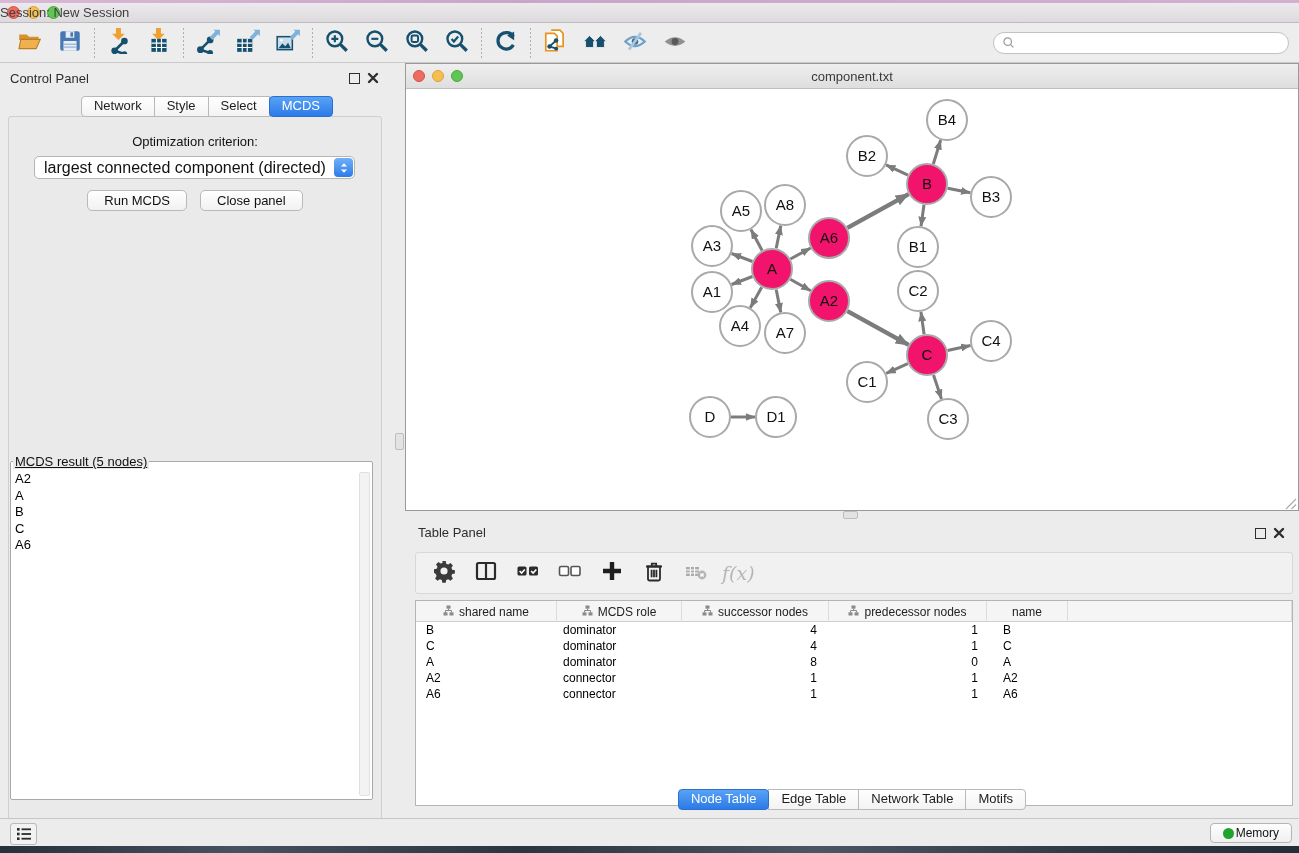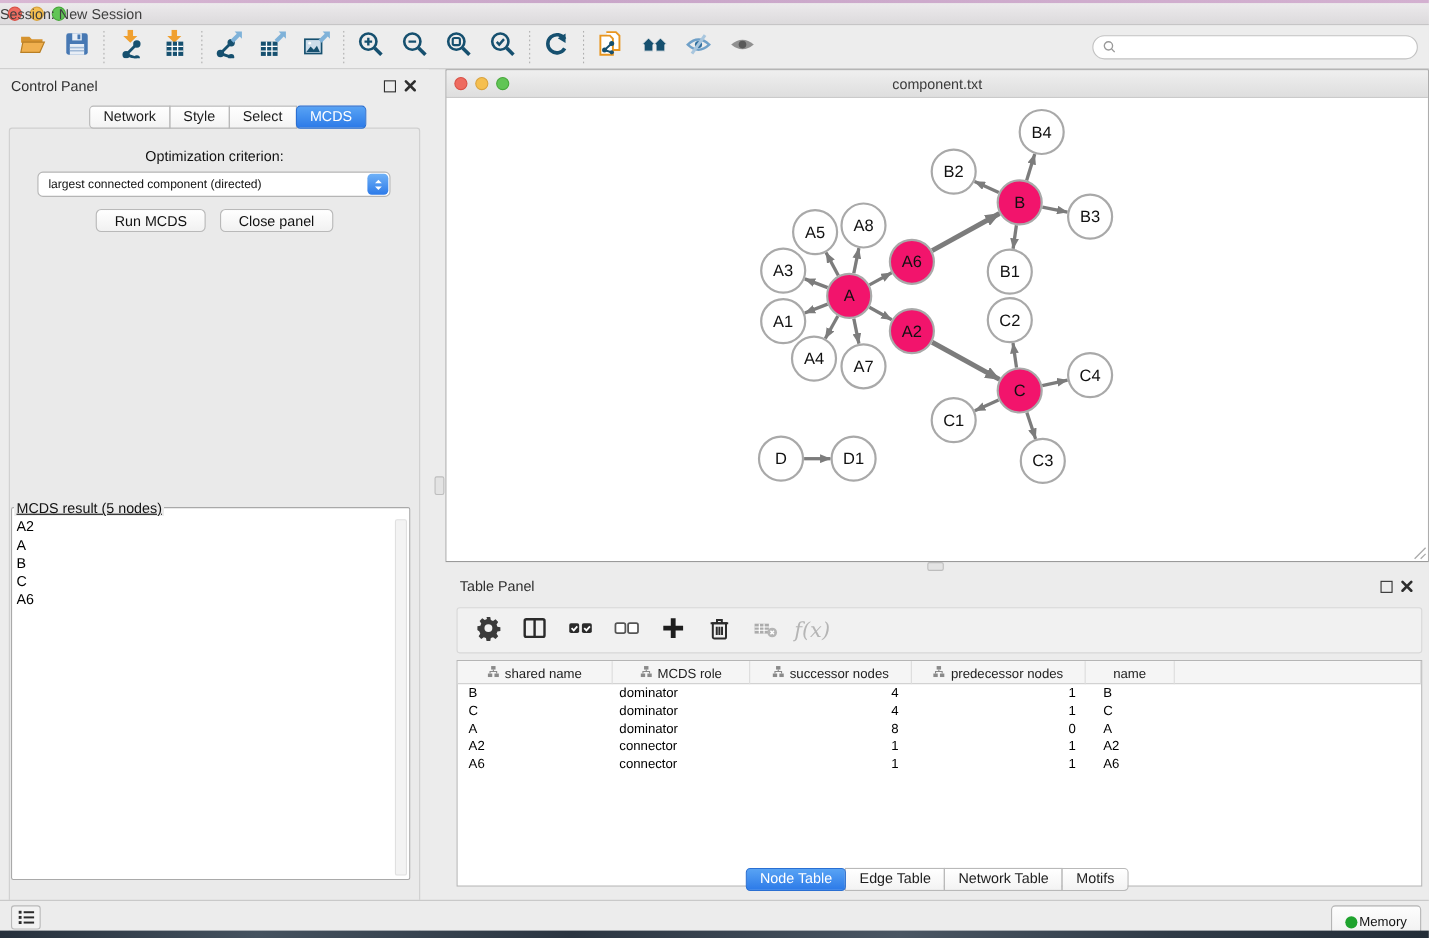--- a/index.html
+++ b/index.html
@@ -43,21 +43,21 @@
   .tabrow { display:flex; justify-content:center; position:absolute; }
   .tab { background:linear-gradient(#FFFFFF,#F3F3F3); border:1px solid #B9B9B9; margin-left:-1px;
     font-size:13px; color:#1d1d1d; padding:2px 12px 3px; cursor:pointer; line-height:14px; }
   .tab:first-child { border-radius:4px 0 0 4px; margin-left:0; }
   .tab:last-child { border-radius:0 4px 4px 0; }
   .tab.active { background:linear-gradient(#58A3F4,#2C7AE8); border-color:#2a6fd2; color:#fff; border-radius:4px; position:relative; z-index:2;}
   #cp-tabs { left:0; right:0; top:33px;padding-left:24px; }
   .opt-label { position:absolute; top:71px; left:0; right:0; text-align:center; font-size:13px; color:#111; }
   .dropdown { position:absolute; left:34px; top:93px; width:321px; height:23px; background:#fff;
     border:1px solid #B5B5B5; border-radius:5px; display:flex; align-items:center; cursor:pointer; overflow:hidden;}
-  .dropdown .dd-label { font-size:11px; padding-left:9px; color:#111; white-space:nowrap; }
+  .dropdown .dd-label { font-size:16px; padding-left:9px; color:#111; white-space:nowrap; }
   .dropdown .stepper { margin-left:auto; width:19px; height:19px; margin-right:1px; border-radius:4px;
     background:linear-gradient(#6FB1F7,#2D7BE9); display:flex; align-items:center; justify-content:center; }
   .btnrow { position:absolute; top:127px; left:0; right:0; display:flex; justify-content:center; gap:13px; }
   .pushbtn { background:linear-gradient(#FFFFFF,#F1F1F1); border:1px solid #B9B9B9; border-radius:5px;
     font-size:13px; color:#111; padding:2px 16px 3px; height:21px; cursor:pointer; font-family:"Liberation Sans",sans-serif;}
   .result-box { position:absolute; left:10px; top:391px; width:363px; height:346px; background:#fff;
     border:1px solid #A9A9A9; border-radius:2px; }
   .result-box legend { font-size:13px; color:#111; background:#EAEAEA; padding:0 2px; margin-left:2px;text-decoration:underline; }
   #result-list { position:absolute; left:4px; top:2px; right:18px; bottom:4px; overflow:hidden; }
   #result-list .ritem { font-size:13px; line-height:16.5px; color:#000; cursor:default; }
@@ -102,21 +102,21 @@
   .tcell.c3 { text-align:right; padding-right:9px; }
   .tcell.c4 { padding-left:16px; }
   #tbl-tabs { left:0; right:0; top:269px; }
 
   
   .statusbar { position:absolute; left:0; top:818px; width:1299px; height:28px; background:#ECECEC;
     border-top:1px solid #C6C6C6; }
   .list-btn { position:absolute; left:10px; top:4px; width:27px; height:22px; background:#F2F2F2;
     border:1px solid #B9B9B9; border-radius:3px; display:flex; align-items:center; justify-content:center; cursor:pointer;}
   .list-btn svg { width:16px; height:14px; }
-  .memory-btn { position:absolute; right:7px; top:4px; height:30px; background:linear-gradient(#FDFDFD,#F0F0F0);
+  .memory-btn { position:absolute; right:7px; top:4px; height:20px; background:linear-gradient(#FDFDFD,#F0F0F0);
     border:1px solid #B5B5B5; border-radius:4px; display:flex; align-items:center; gap:2px; padding:0 12px; cursor:pointer;justify-content:center;}
   .memory-btn .dot { width:11px; height:11px; border-radius:50%; background:#1FA32E; }
   .memory-btn .mlabel { font-size:12px; color:#111; }
   .bottom-strip { position:absolute; left:0; top:846px; width:1299px; height:7px;
     background:linear-gradient(90deg,#26303c,#45525f 18%,#2b3541 40%,#4a5663 63%,#303b47 82%,#232d38); }
 </style>
 </head>
 <body>
 
 <div id="app">

